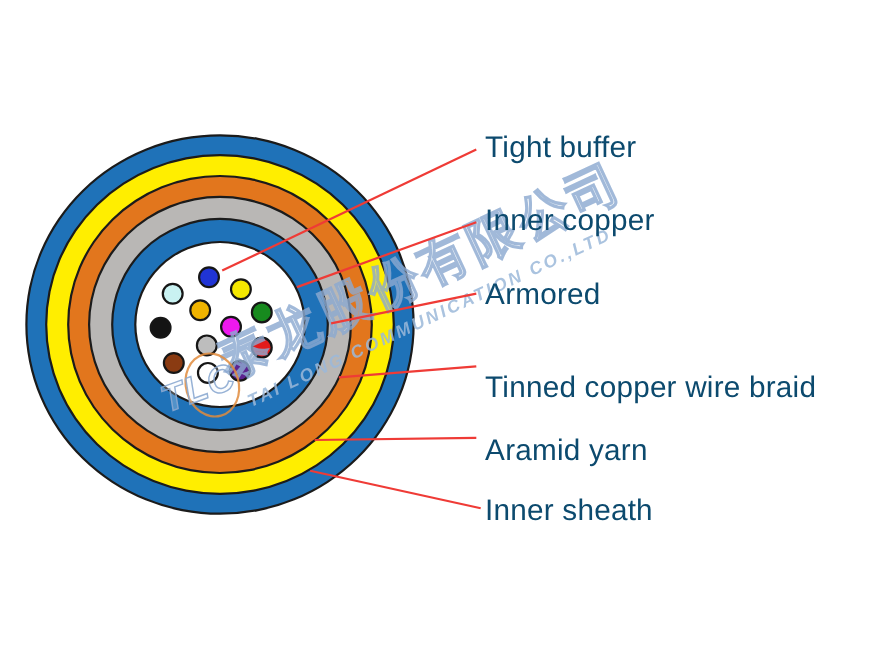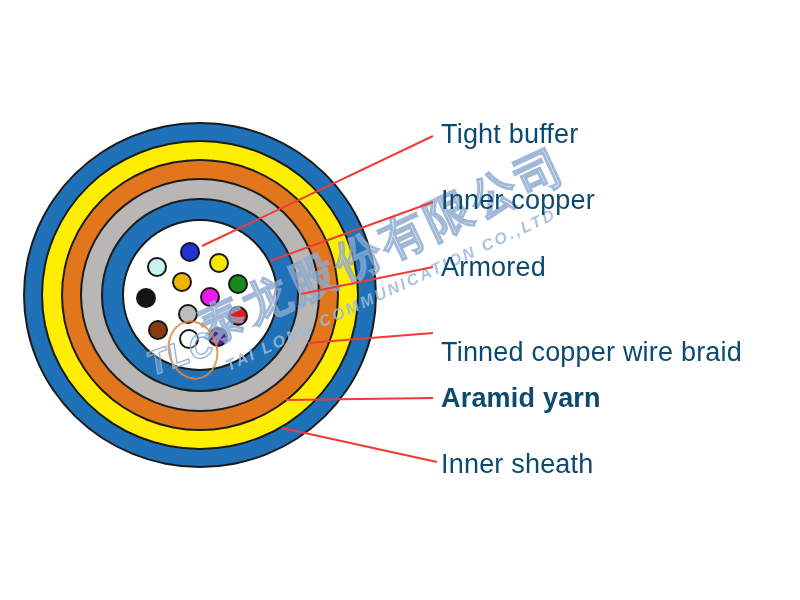--- a/index.html
+++ b/index.html
@@ -66,17 +66,17 @@
       <line x1="308" y1="343" x2="433" y2="333" stroke="#ef3b36" stroke-width="2"></line>
       <line x1="286" y1="400" x2="433" y2="398" stroke="#ef3b36" stroke-width="2"></line>
       <line x1="282" y1="428" x2="437" y2="462" stroke="#ef3b36" stroke-width="2"></line>
     </svg>
 
   <div>
       <div class="callout-label" style="left: 441px; top: 119px;">Tight buffer</div>
       <div class="callout-label" style="left: 441px; top: 185px;">Inner copper</div>
       <div class="callout-label" style="left: 441px; top: 252px; text-align: right;">Armored</div>
       <div class="callout-label" style="left: 441px; top: 337px;">Tinned copper wire braid</div>
-      <div class="callout-label" style="left: 441px; top: 383px; font-weight: bold;">Aramid yarn</div>
+      <div class="callout-label" style="left: 441px; top: 394px;">Aramid yarn</div>
       <div class="callout-label" style="left: 441px; top: 449px;">Inner sheath</div>
     </div>
 
 </div>
 
 </body></html>

